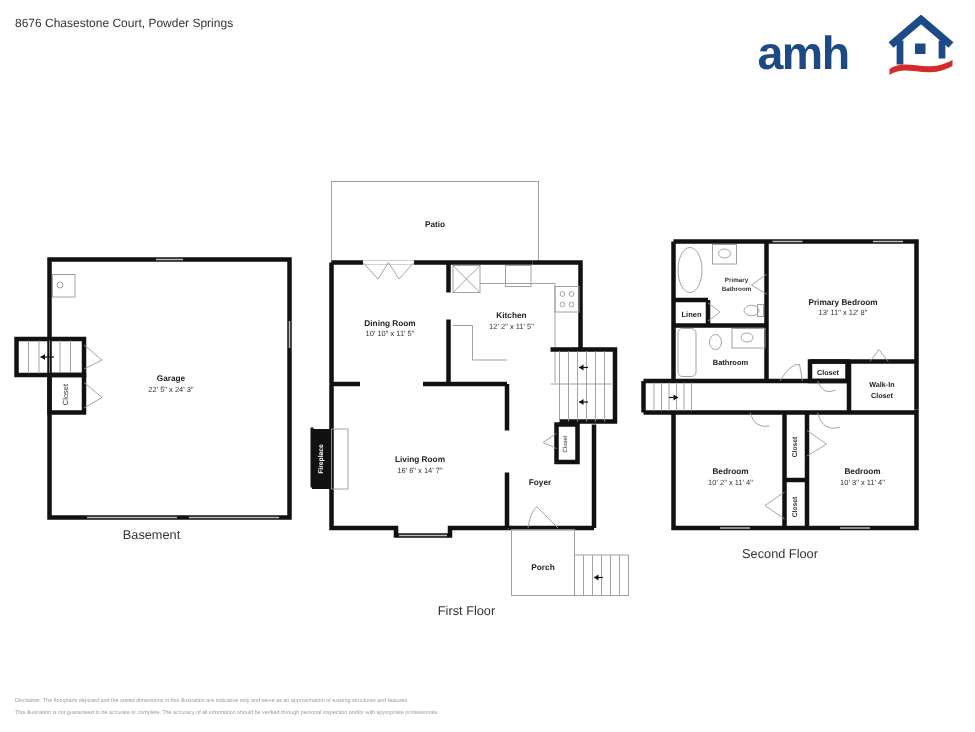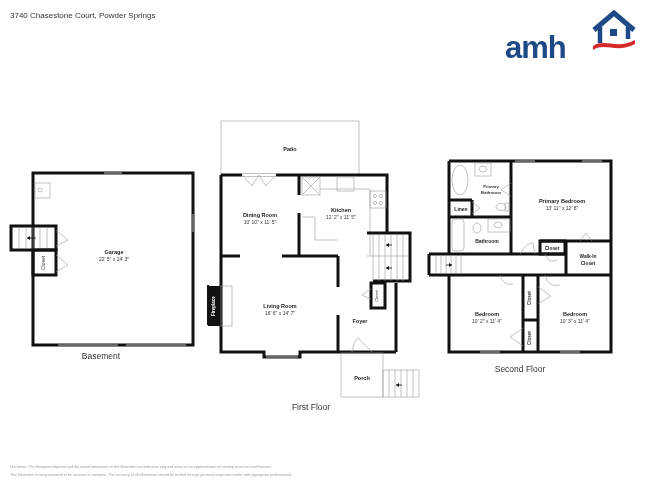--- a/index.html
+++ b/index.html
@@ -1,32 +1,32 @@
 <!DOCTYPE html>
 <html><head>
 <meta charset="utf-8">
 <style>
   html, body { margin: 0; padding: 0; background: #ffffff; }
   body { width: 650px; height: 488px; position: relative; overflow: hidden; font-family: "Liberation Sans", sans-serif; color: #222; }
   .address { position: absolute; left: 10px; top: 11px; font-size: 8px; color: #333; }
   .logo { position: absolute; left: 505px; top: 10px; width: 135px; height: 42px; }
-  .logo-text { position: absolute; left: 0; top: 8px; font-size: 31px; font-weight: bold; color: #1d4a86; letter-spacing: -1px; font-family: "Liberation Sans", sans-serif; margin-top: 12px; }
+  .logo-text { position: absolute; left: 0; top: 8px; font-size: 31px; font-weight: bold; color: #1d4a86; letter-spacing: -1px; font-family: "Liberation Sans", sans-serif; }
   svg.plan { position: absolute; left: 0; top: 0; }
   .room-label { font-family: "Liberation Sans", sans-serif; font-size: 5.5px; font-weight: bold; fill: #222; text-anchor: middle; }
   .room-dim { font-family: "Liberation Sans", sans-serif; font-size: 5px; fill: #333; text-anchor: middle; }
   .floor-label { font-family: "Liberation Sans", sans-serif; font-size: 8.5px; fill: #333; text-anchor: middle; }
   .disclaimer { position: absolute; left: 10px; top: 463px; font-size: 3.6px; color: #9a9a9a; line-height: 8px; width: 330px; }
   .wall { stroke: #111; stroke-width: 3; fill: none; }
   .thin { stroke: #999; stroke-width: 0.6; fill: none; }
   .win { stroke: #bbb; stroke-width: 1; fill: #fff; }
 </style>
 </head>
 <body>
 
-<div class="address">3740 Chasestone Court, Powder Springs</div>
+<div class="address">8676 Chasestone Court, Powder Springs</div>
 
 <div class="logo">
   <span class="logo-text">amh</span>
   <svg style="position:absolute;left:86px;top:0;" width="48" height="42" viewBox="0 0 48 42">
     <polyline points="3,20 23,3 43,20" fill="none" stroke="#1d4a86" stroke-width="5" stroke-linejoin="miter"></polyline>
     <line x1="9" y1="17" x2="9" y2="33" stroke="#1d4a86" stroke-width="4.5"></line>
     <line x1="37" y1="17" x2="37" y2="29" stroke="#1d4a86" stroke-width="4.5"></line>
     <rect x="19" y="19" width="7" height="7" fill="#1d4a86"></rect>
     <path d="M2,36 C14,28 26,40 44,30 L44,34 C26,44 14,32 2,40 Z" fill="#d42a2a"></path>
   </svg>

